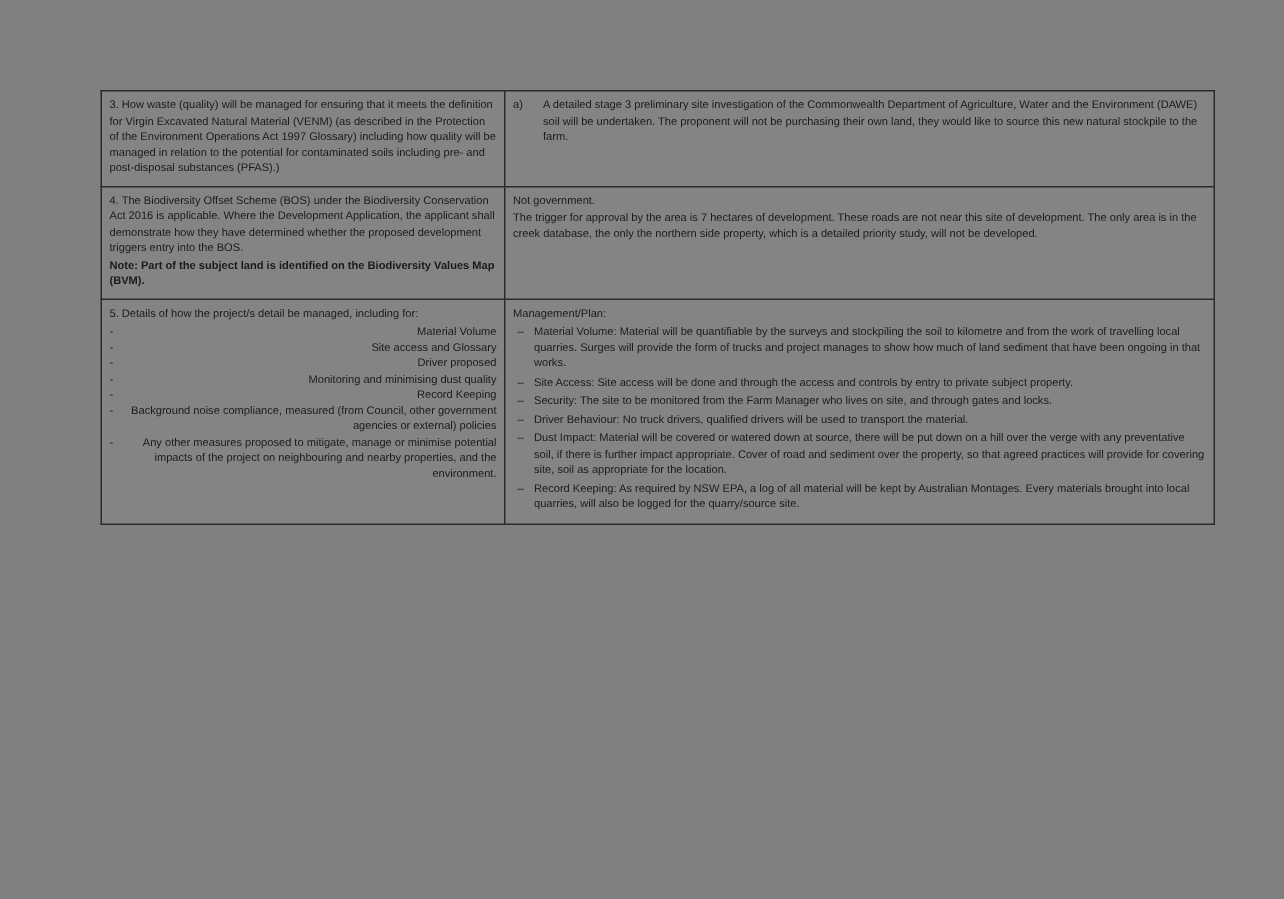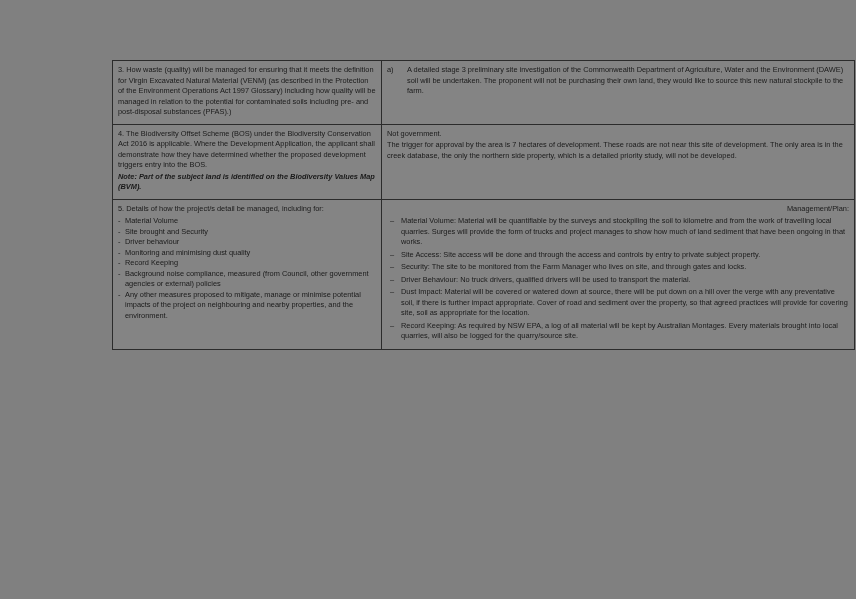--- a/index.html
+++ b/index.html
@@ -21,45 +21,45 @@
     height: 599px;
   }
   .doc-table {
     position: absolute;
     left: 67px;
     top: 60px;
     width: 722px;
     border-collapse: collapse;
     table-layout: fixed;
     background: #848484;
-    margin-left: 45px;
   }
   .doc-table td {
     border: 1px solid #2b2b2b;
     vertical-align: top;
     padding: 4px 5px 5px 5px;
     font-size: 7.4px;
     line-height: 1.42;
     color: #1a1a1a;
   }
   .col-left { width: 258px; }
   .col-right { width: 462px; }
 
   .p { margin: 0 0 1px 0; }
-  .bold { font-weight: bold; font-style: italic; }
+  .bold { font-weight: bold; }
 
   ul.dashlist, ul.bullets {
     margin: 2px 0 0 0;
     padding: 0;
     list-style: none;
   }
   ul.dashlist > li {
     position: relative;
     padding-left: 7px;
     margin-bottom: 0px;
+    text-align: right;
   }
   ul.dashlist > li:before {
     content: "-";
     position: absolute;
     left: 0;
     top: 0;
   }
   ul.bullets > li {
     position: relative;
     padding-left: 14px;
@@ -73,21 +73,21 @@
   }
   .lettered {
     position: relative;
     padding-left: 20px;
   }
   .lettered .marker {
     position: absolute;
     left: 0;
     top: 0;
   }
-  .mgmt-head { margin: 0 0 2px 0; text-align: right; }
+  .mgmt-head { margin: 0 0 2px 0; }
 </style>
 </head>
 <body>
 
 <div class="page">
   <table class="doc-table">
     <tbody>
 
       <tr>
         <td class="col-left">
@@ -110,22 +110,22 @@
           <p class="p">Not government.</p>
           <p class="p">The trigger for approval by the area is 7 hectares of development. These roads are not near this site of development. The only area is in the creek database, the only the northern side property, which is a detailed priority study, will not be developed.</p>
         </td>
       </tr>
 
       <tr>
         <td class="col-left">
           <p class="p">5. Details of how the project/s detail be managed, including for:</p>
           <ul class="dashlist">
             <li>Material Volume</li>
-            <li>Site brought and Security</li>
-            <li>Driver behaviour</li>
+            <li>Site access and Glossary</li>
+            <li>Driver proposed</li>
             <li>Monitoring and minimising dust quality</li>
             <li>Record Keeping</li>
             <li>Background noise compliance, measured (from Council, other government agencies or external) policies</li>
             <li>Any other measures proposed to mitigate, manage or minimise potential impacts of the project on neighbouring and nearby properties, and the environment.</li>
           </ul>
         </td>
         <td class="col-right">
           <p class="mgmt-head">Management/Plan:</p>
           <ul class="bullets">
             <li>Material Volume: Material will be quantifiable by the surveys and stockpiling the soil to kilometre and from the work of travelling local quarries. Surges will provide the form of trucks and project manages to show how much of land sediment that have been ongoing in that works.</li>

